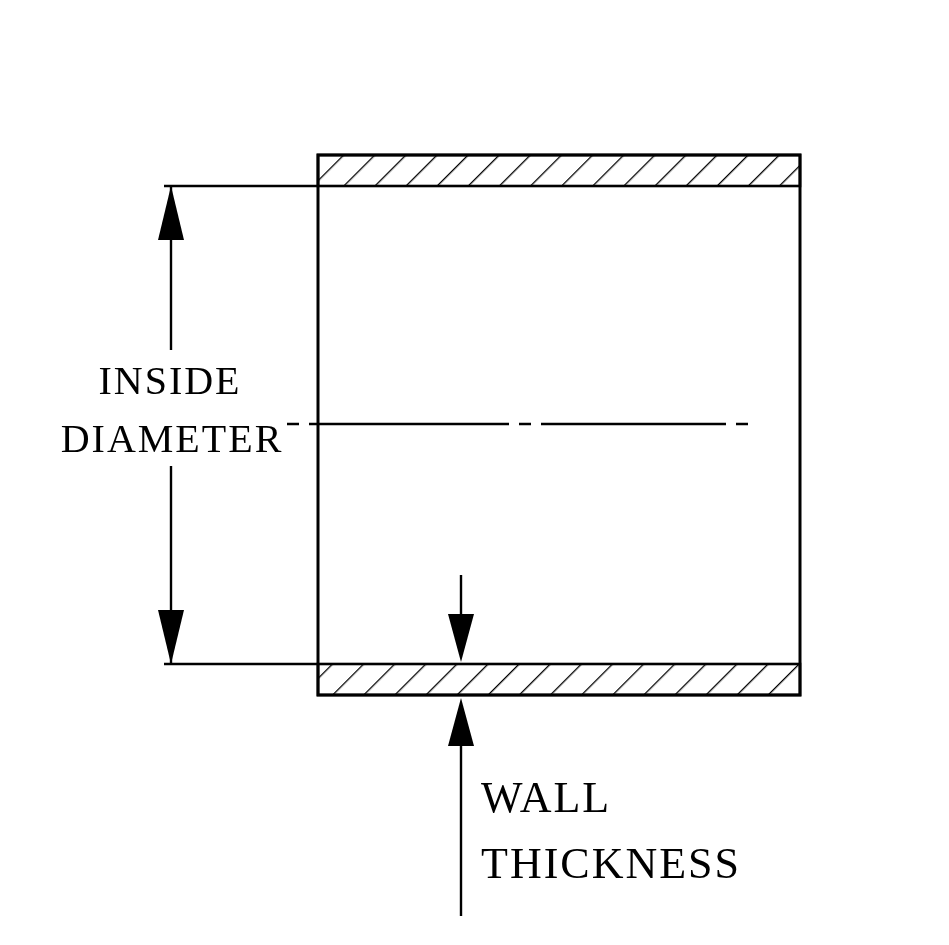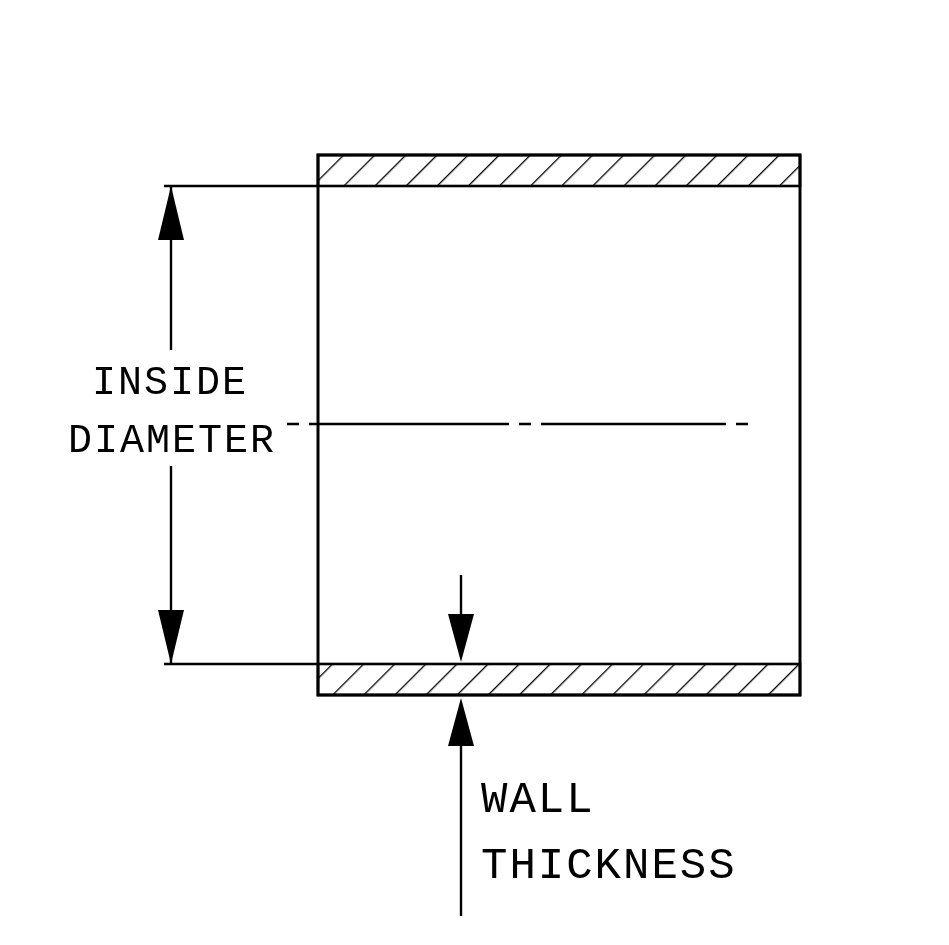--- a/index.html
+++ b/index.html
@@ -6,21 +6,21 @@
     margin: 0;
     padding: 0;
     background: #ffffff;
   }
   .stage {
     position: relative;
     width: 865px;
     height: 945px;
     background: var(--bg-color, #ffffff);
     color: var(--line-color, #000000);
-    font-family: Liberation Mono, monospace;
+    font-family: Liberation Serif, serif;
     overflow: hidden;
   }
   svg { display: block; }
   text {
     fill: currentColor;
     letter-spacing: 2px;
   }
   .dim-label { font-size: 40px; }
   .wall-label { font-size: 44px; }
 </style>

